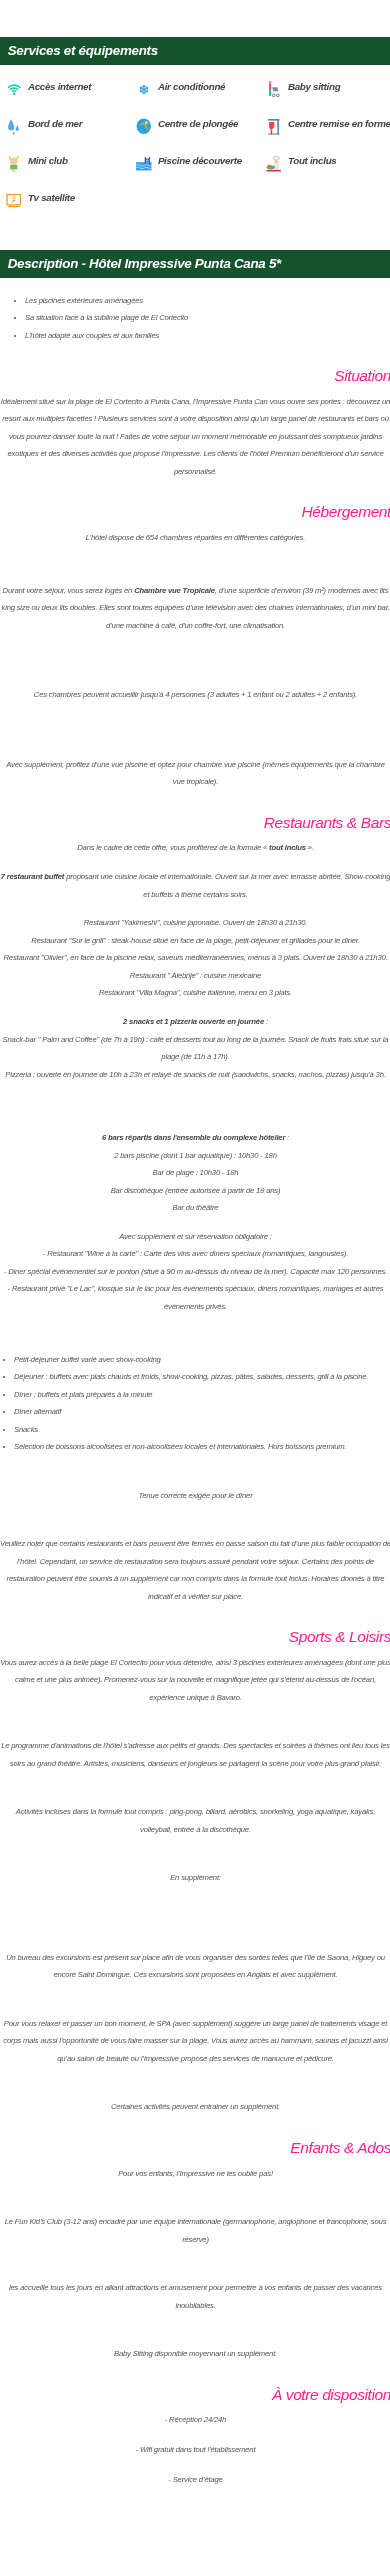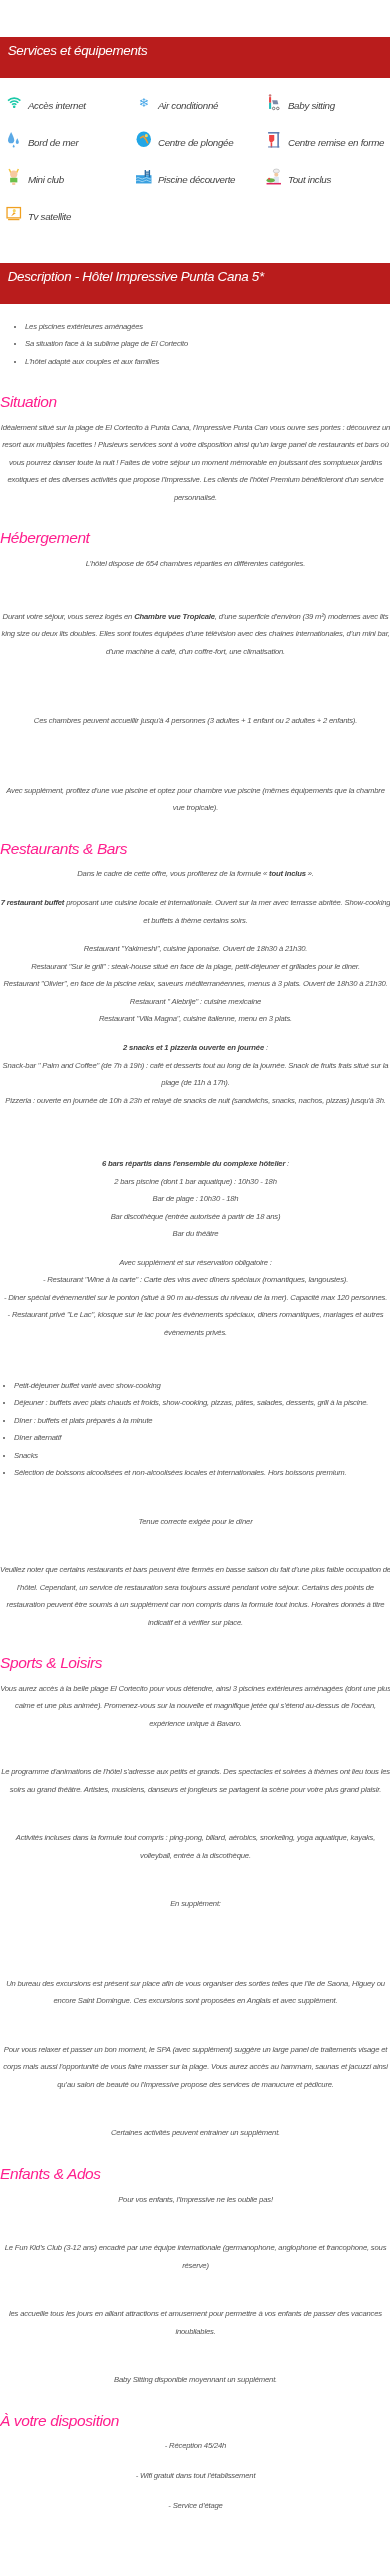--- a/index.html
+++ b/index.html
@@ -1,27 +1,27 @@
 <!DOCTYPE html>
 <html style="font-size:8.2px"><head>
 <meta charset="utf-8">
 <style>
   html,body{margin:0;padding:0;background:#fff;}
   body{width:391px;font-family:"Liberation Sans Narrow","Liberation Sans",sans-serif;color:#555;font-style:italic;}
-  .banner{background:#b91c1c;color:#fff;height:41px;line-height:28px;padding-left:7.7px;font-size:13.4px;font-style:italic;font-weight:normal;letter-spacing:-0.3px;margin:0;}
+  .banner{background:#14532d;color:#fff;height:28px;line-height:28px;padding-left:7.7px;font-size:13.4px;font-style:italic;font-weight:bold;letter-spacing:-0.3px;margin:0;}
   .banner-top{margin-top:37px;}
   .amenities{display:grid;grid-template-columns:130px 130px 130px;row-gap:19.6px;padding:15.5px 0 0 6.2px;}
-  .amen{display:flex;align-items:flex-end;height:17.5px;}
+  .amen{display:flex;align-items:flex-start;height:17.5px;font-weight:bold;}
   .amen .ic{width:15.5px;height:17.5px;display:flex;align-items:center;justify-content:center;margin-right:6.2px;font-style:normal;font-size:12.4px;}
   .amen .lbl{font-size:9.8px;color:#444;letter-spacing:-0.3px;}
   .desc-banner{margin-top:41px;}
   ul.highlights{margin:13.4px 0 0 0;padding-left:25px;font-style:italic;}
   ul.highlights li{font-size:7.7px;line-height:17.5px;letter-spacing:-0.2px;color:#555;}
   .content{padding:0;}
-  h2.sec{color:#ff1f8e;font-size:15.5px;font-weight:normal;font-style:italic;margin:23px 0 7.2px 0;letter-spacing:-0.4px;line-height:18.5px;}
+  h2.sec{color:#ff1f8e;font-size:15.5px;font-weight:normal;font-style:italic;margin:23px 0 7.2px 0;letter-spacing:-0.4px;line-height:18.5px;text-align:right;}
   p{font-size:7.7px;line-height:17.5px;margin:0;letter-spacing:-0.2px;color:#555;text-align:center;}
   .gap1{height:17.5px;}
   .gap2{height:35px;}
   .gap3{height:52px;}
   b{font-weight:bold;color:#444;}
   ul.blist{margin:9.3px 0 0 0;padding-left:14px;}
   ul.blist li{font-size:7.7px;line-height:17.5px;letter-spacing:-0.2px;}
   .dash p{margin-bottom:12.4px;}
 </style>
 </head>
@@ -216,20 +216,20 @@
   <p>Pour vos enfants, l’Impressive ne les oublie pas!</p>
   <div class="gap2" style="height:31px"></div>
   <p>Le Fun Kid’s Club (3-12 ans) encadré par une équipe internationale (germanophone, anglophone et francophone, sous réserve)</p>
   <div class="gap2" style="height:31px"></div>
   <p>les accueille tous les jours en alliant attractions et amusement pour permettre à vos enfants de passer des vacances inoubliables.</p>
   <div class="gap2" style="height:31px"></div>
   <p>Baby Sitting disponible moyennant un supplément.</p>
 
   <h2 class="sec">À votre disposition</h2>
   <div class="dash">
-    <p>- Réception 45/24h</p>
+    <p>- Réception 24/24h</p>
     <p>- Wifi gratuit dans tout l’établissement</p>
     <p>- Service d’étage</p>
 
   </div>
 
 </div>
 
 
 </body></html>

